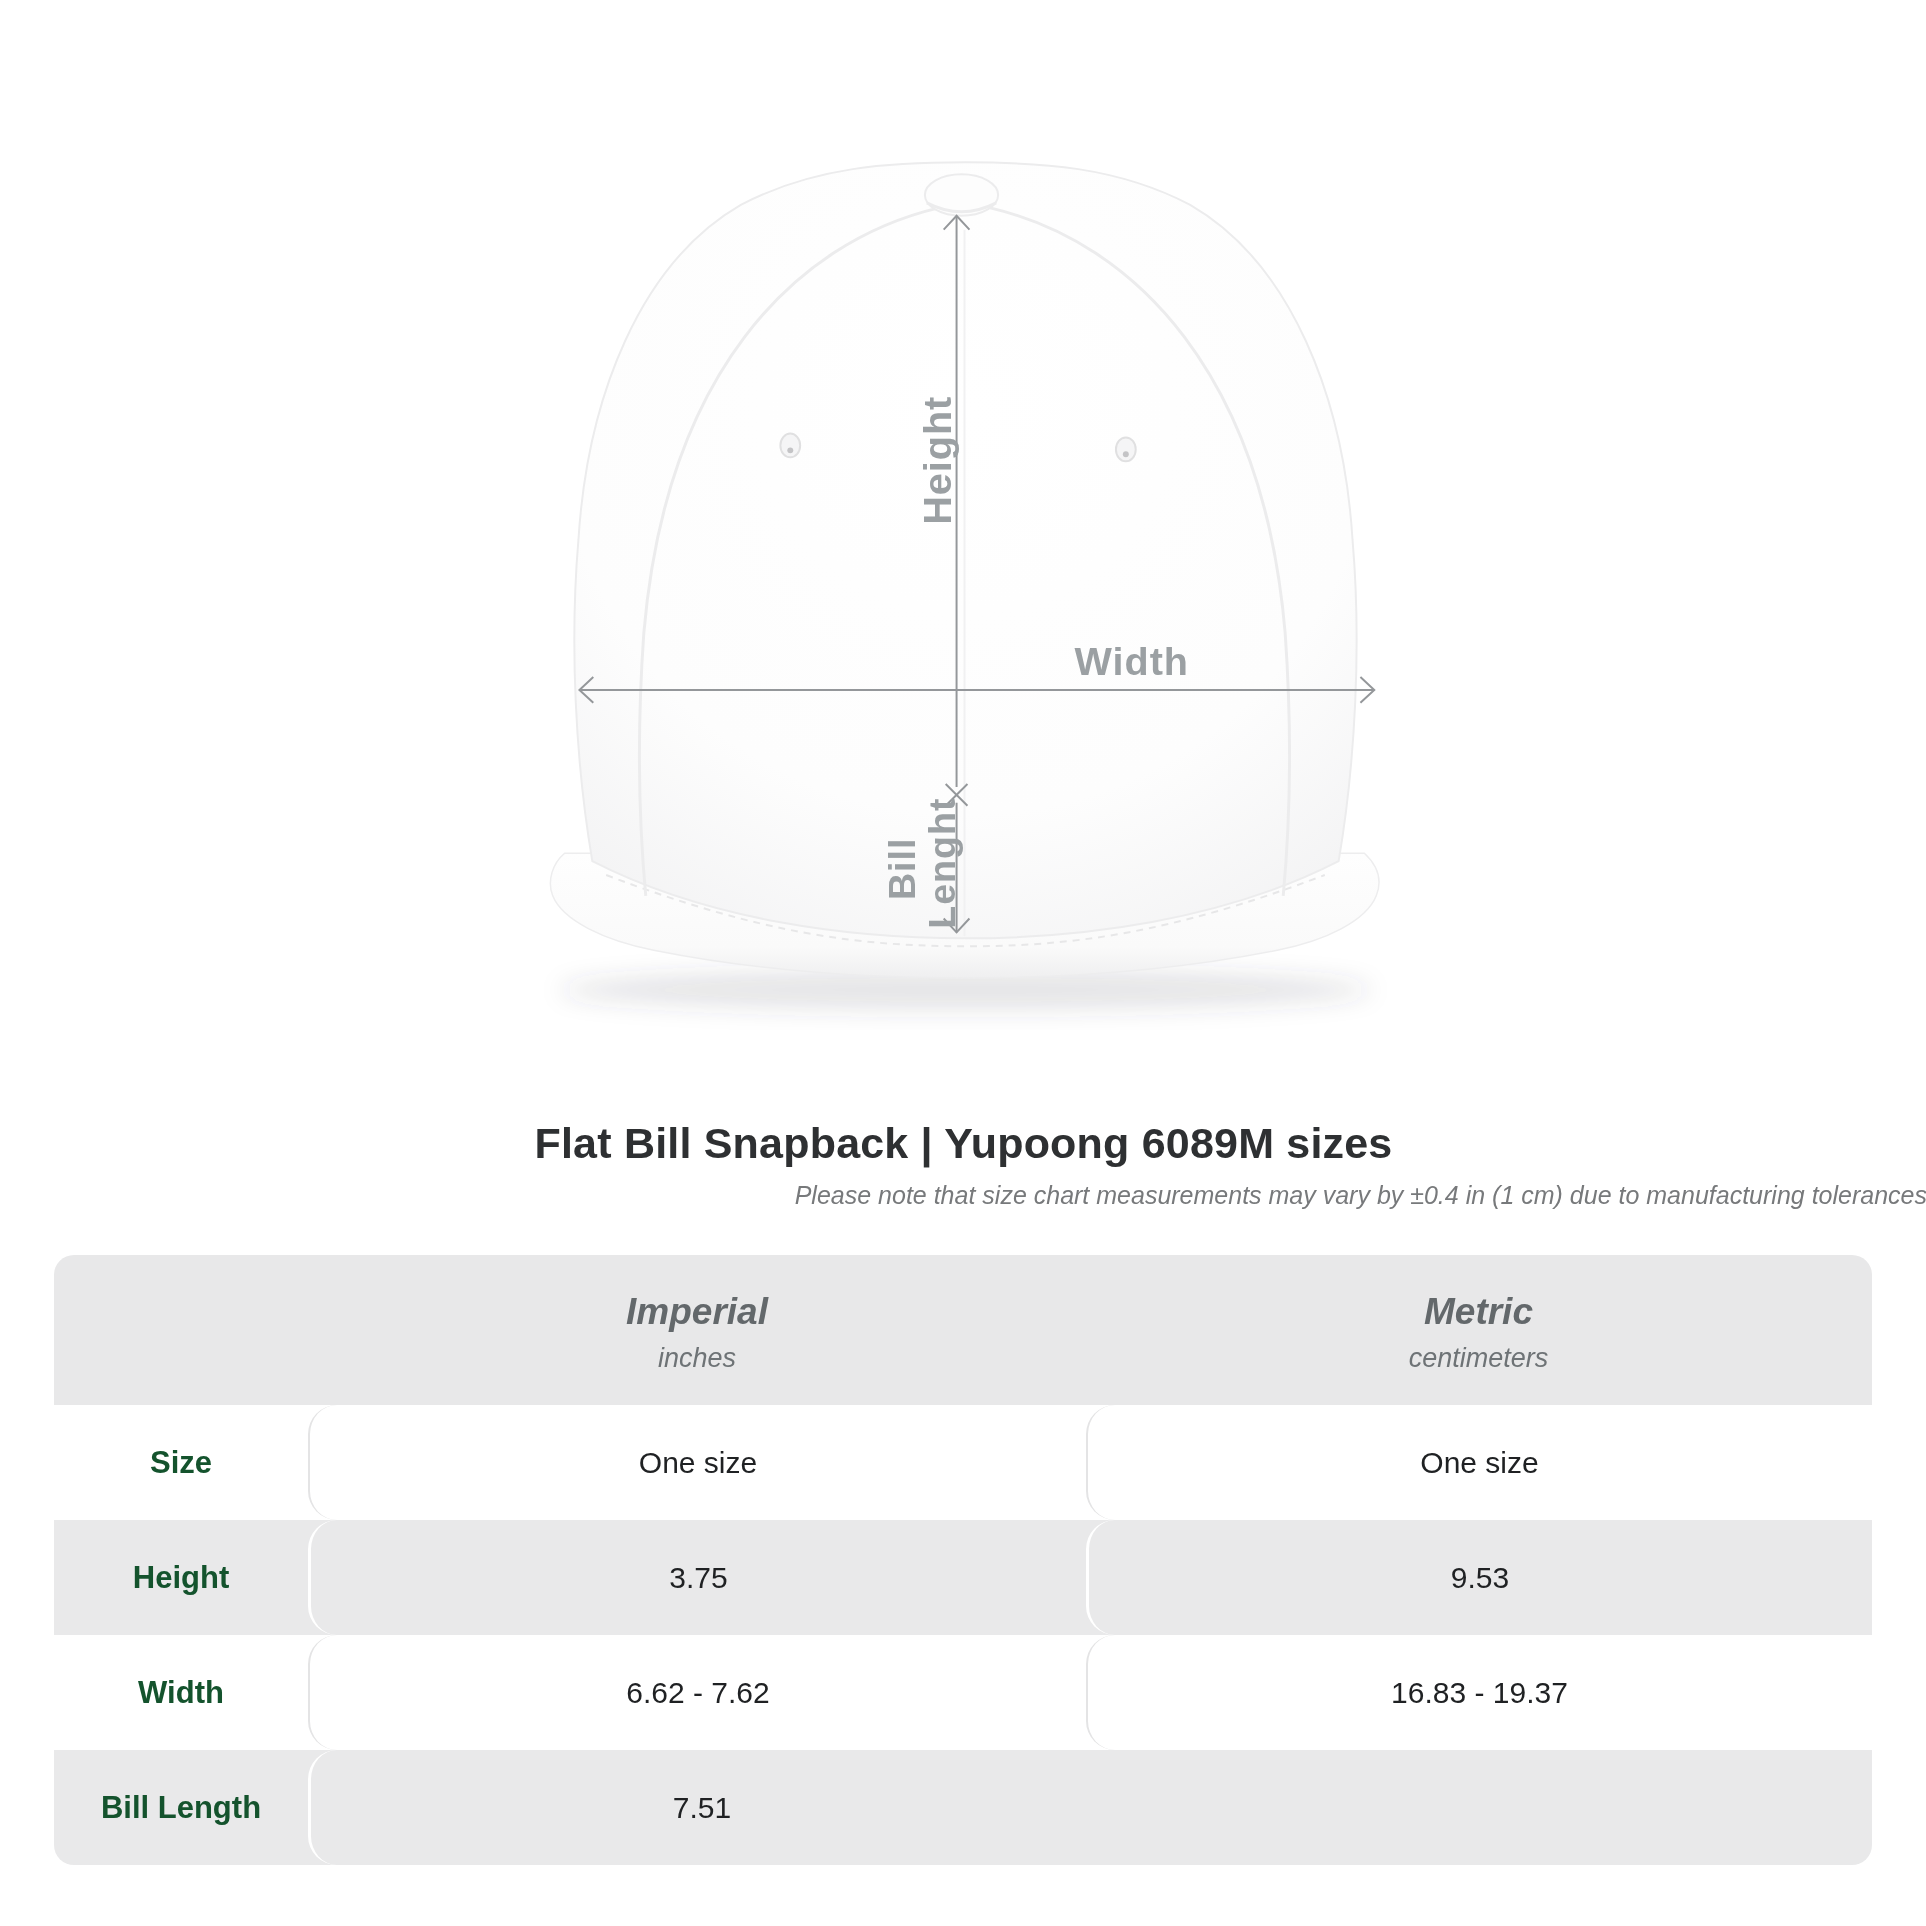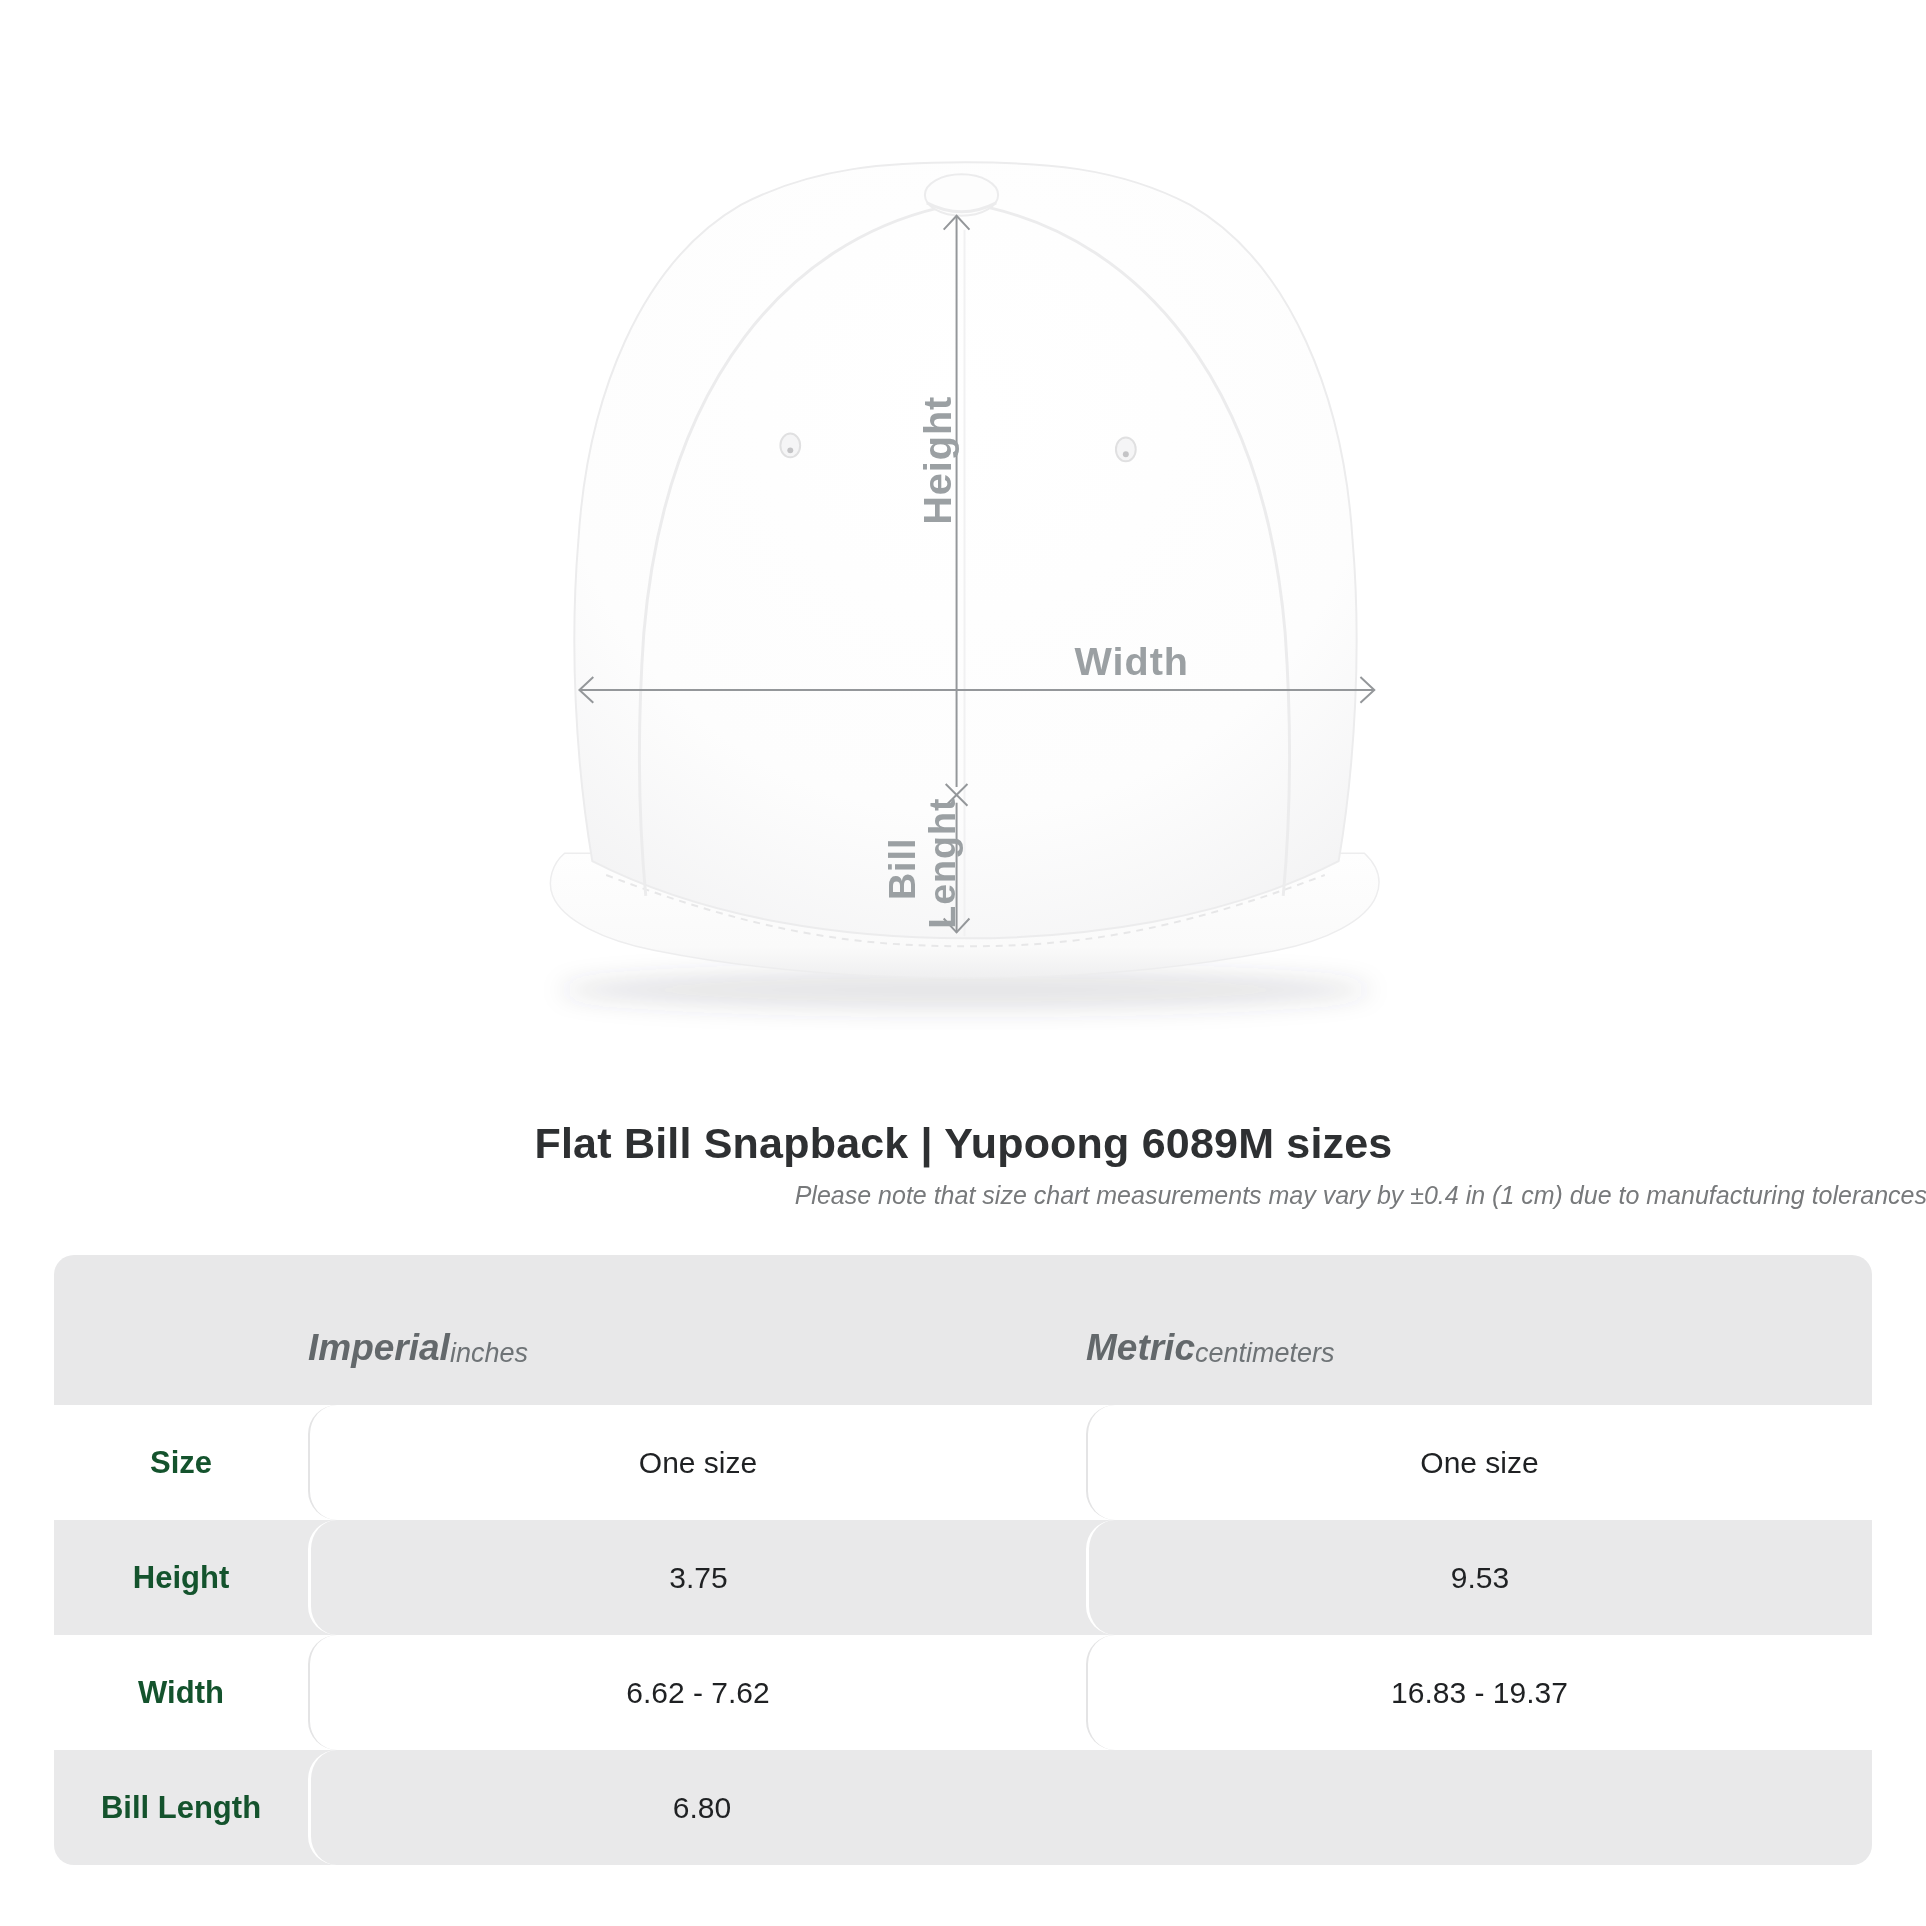--- a/index.html
+++ b/index.html
@@ -12,21 +12,21 @@
 
   
   .heading { position:absolute; top:1119px; left:0; width:100%; text-align:center; }
   .title { margin:0; font-size:43px; font-weight:bold; color:#2e3032; letter-spacing:0.2px; }
   .subtitle { margin:13px 0 0 0; font-size:25px; font-style:italic; color:#77797b;text-align:right; }
 
   
   .size-table { position:absolute; left:54px; top:1255px; width:1818px; }
   .band { display:flex; height:150px; background:#e8e8e9; border-radius:20px 20px 0 0; }
   .c1 { width:254px; } .c2 { width:778px; } .c3 { width:785px; }
-  .band-col { display:flex; flex-direction:row; align-items:center; padding-top:36px; box-sizing:border-box; }
+  .band-col { display:flex; flex-direction:column; align-items:center; padding-top:36px; box-sizing:border-box; }
   .band-title { font-size:37px; font-weight:bold; font-style:italic; color:#63686b; }
   .band-unit { font-size:27px; font-style:italic; color:#6e7376; margin-top:10px; }
 
   .row { display:flex; height:115px; }
   .cell { display:flex; align-items:center; justify-content:center; box-sizing:border-box; text-align:center; }
   .row.white { background:#ffffff; }
   .row.gray  { background:#e9e9ea; }
   .row.white .cell + .cell { border-left:2px solid #e4e4e5; }
   .row.gray  .cell + .cell { border-left:3px solid #ffffff; }
   .row.last { border-radius:0 0 20px 20px; }
@@ -149,18 +149,18 @@
     </div>
 
     <div class="row white">
       <div class="cell label c1">Width</div>
       <div class="cell value c2">6.62 - 7.62</div>
       <div class="cell value c3">16.83 - 19.37</div>
     </div>
 
     <div class="row gray last">
       <div class="cell label c1">Bill Length</div>
-      <div class="cell value c3">6.80</div>
+      <div class="cell value c3">7.51</div>
     </div>
 
   </div>
 </div>
 
 
 </body></html>

